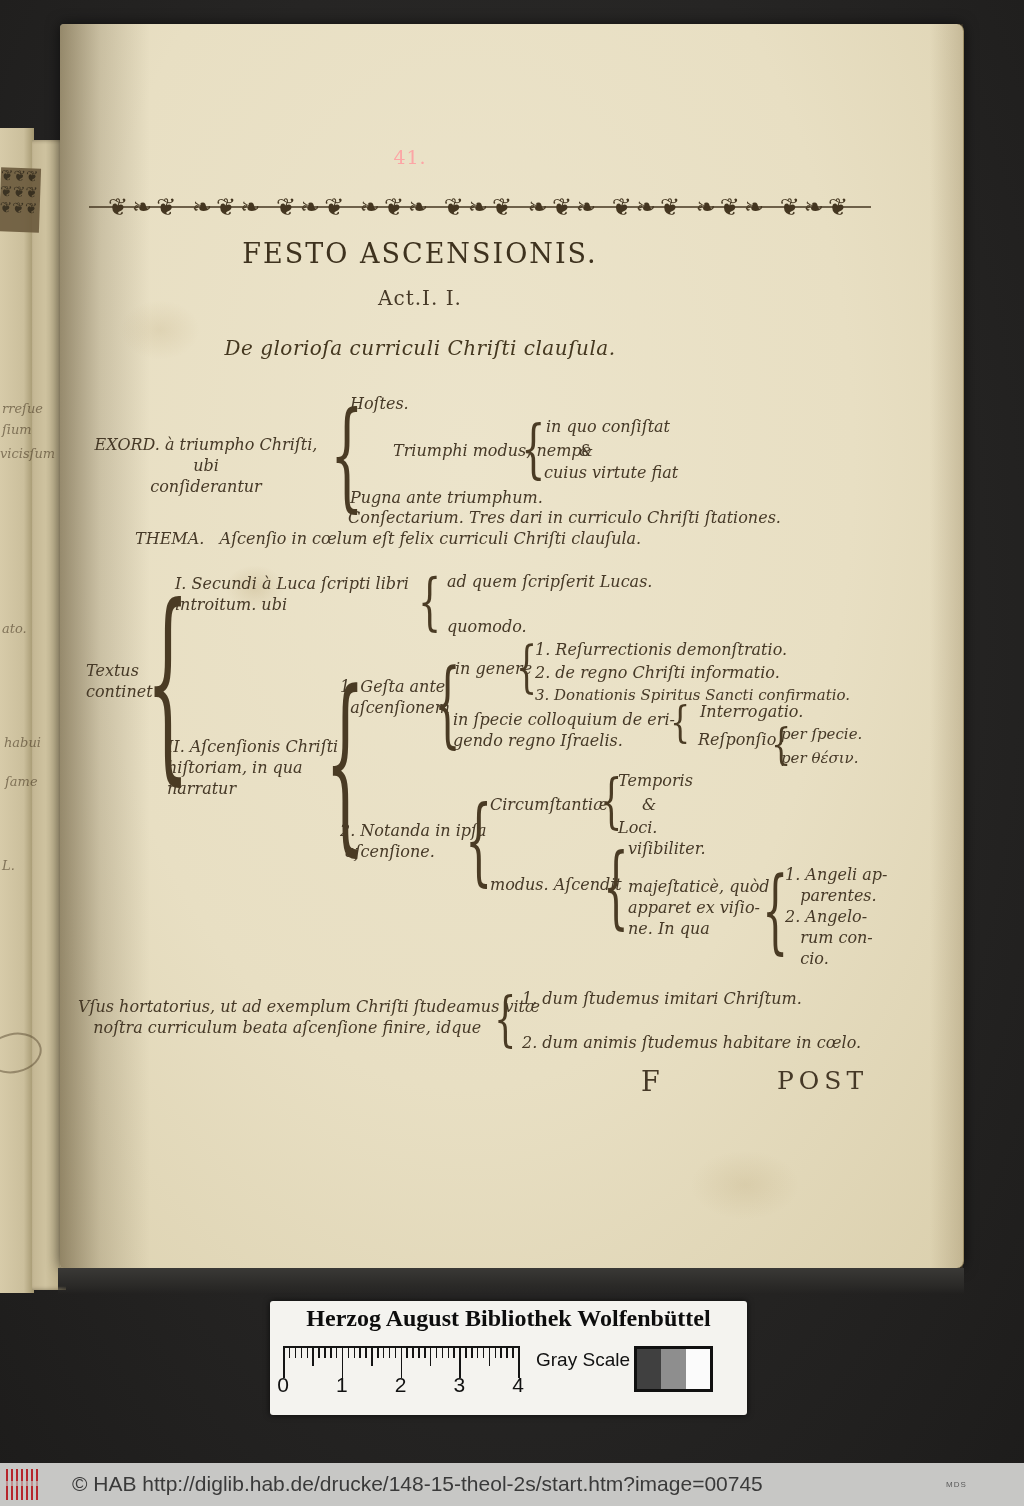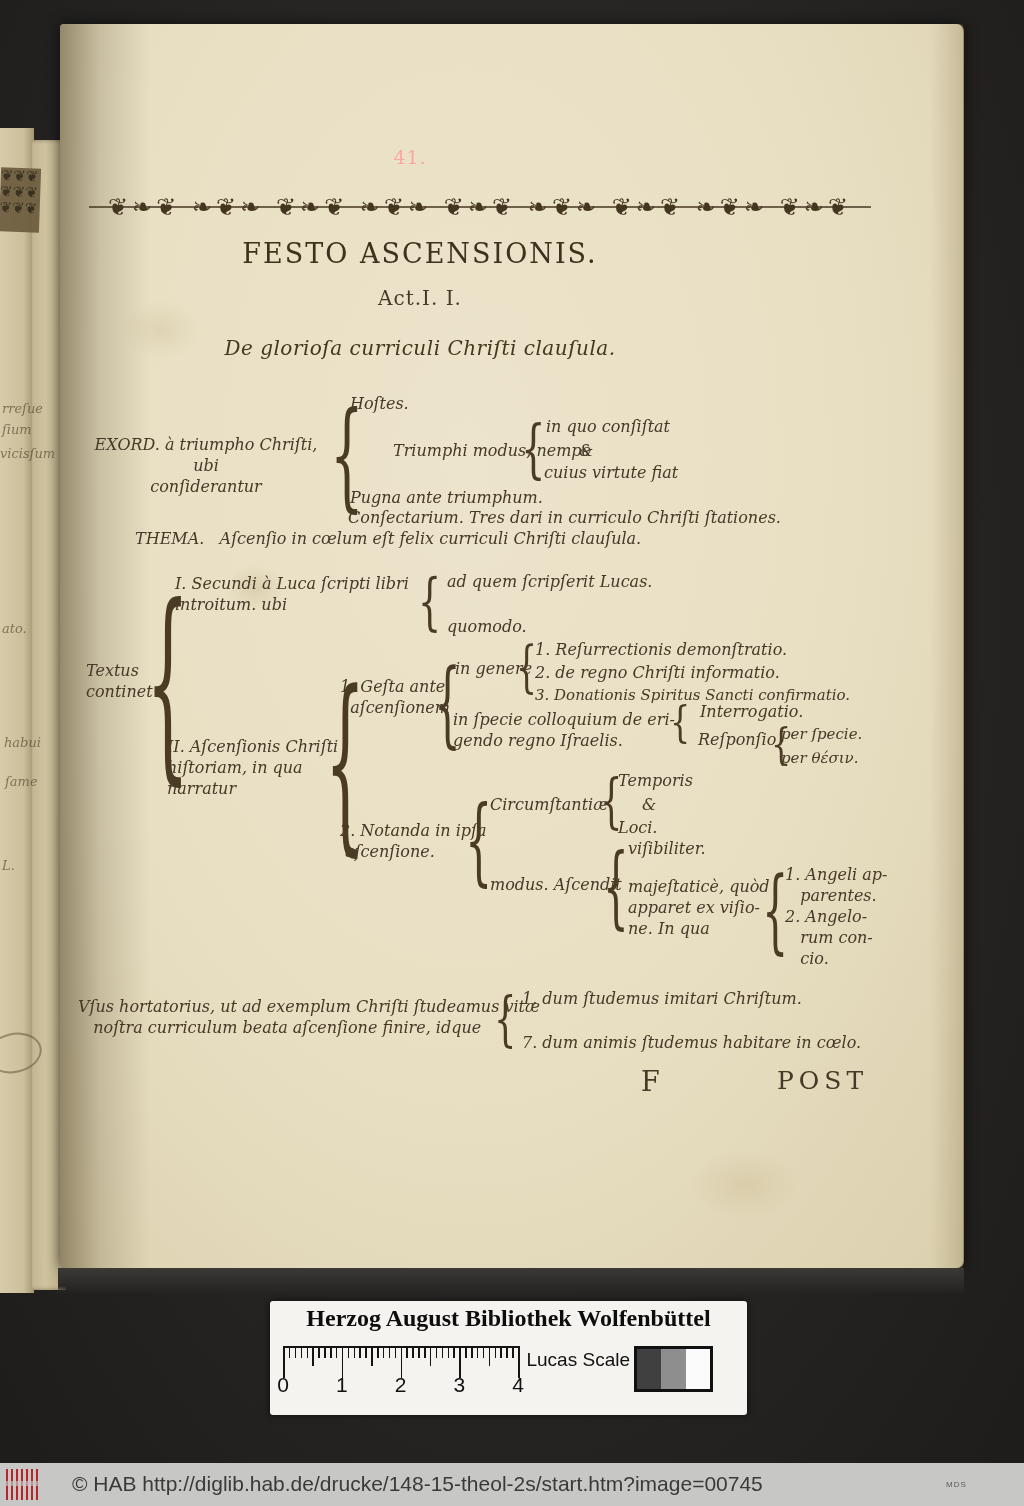--- a/index.html
+++ b/index.html
@@ -163,21 +163,21 @@
 apparet ex viſio-
 ne. In qua</div>
       <div class="node" style="left: 785px; top: 864px;">1. Angeli ap-
 &nbsp;&nbsp;&nbsp;parentes.</div>
       <div class="node" style="left: 785px; top: 906px;">2. Angelo-
 &nbsp;&nbsp;&nbsp;rum con-
 &nbsp;&nbsp;&nbsp;cio.</div>
       <div class="node" style="left: 78px; top: 996px;">Vſus hortatorius, ut ad exemplum Chriſti ſtudeamus vitæ
 &nbsp;&nbsp;&nbsp;noſtra curriculum beata aſcenſione finire, idque</div>
       <div class="node" style="left: 522px; top: 988px;">1. dum ſtudemus imitari Chriſtum.</div>
-      <div class="node" style="left: 522px; top: 1032px;">7. dum animis ſtudemus habitare in cœlo.</div>
+      <div class="node" style="left: 522px; top: 1032px;">2. dum animis ſtudemus habitare in cœlo.</div>
       <div class="brace" style="left: 330px; top: 392px; height: 128px;">
         <span style="font-size: 117.76px; line-height: 128px; transform: scaleX(0.45);">{</span>
       </div>
       <div class="brace" style="left: 521px; top: 414px; height: 70px;">
         <span style="font-size: 64.4px; line-height: 70px; transform: scaleX(0.6);">{</span>
       </div>
       <div class="brace" style="left: 418px; top: 569px; height: 66px;">
         <span style="font-size: 60.72px; line-height: 66px; transform: scaleX(0.6);">{</span>
       </div>
       <div class="brace" style="left: 146px; top: 570px; height: 225px;">
@@ -262,21 +262,21 @@
         <div class="tick" style="left: 230.375px; height: 11px;"></div>
         <div class="tick" style="left: 236.25px; height: 11px;"></div>
         <div class="tick" style="left: 242.125px; height: 11px;"></div>
         <div class="tick" style="left: 248px; height: 31px;"></div>
         <div class="rnum" style="left: 6px;">0</div>
         <div class="rnum" style="left: 64.75px;">1</div>
         <div class="rnum" style="left: 123.5px;">2</div>
         <div class="rnum" style="left: 182.25px;">3</div>
         <div class="rnum" style="left: 241px;">4</div>
       </div>
-    <div class="gs-label">Lucas Scale</div>
+    <div class="gs-label">Gray Scale</div>
     <div class="gs-patch">
       <div class="gs-cell" id="gs0" style="background: rgb(64, 64, 64);"></div>
       <div class="gs-cell" id="gs1" style="background: rgb(142, 142, 142);"></div>
       <div class="gs-cell" id="gs2" style="background: rgb(251, 251, 251);"></div>
     </div>
   </div>
 
   <div class="infobar">
     <div class="logo-red"></div>
     <div class="info-text">© HAB http://diglib.hab.de/drucke/148-15-theol-2s/start.htm?image=00745</div>

